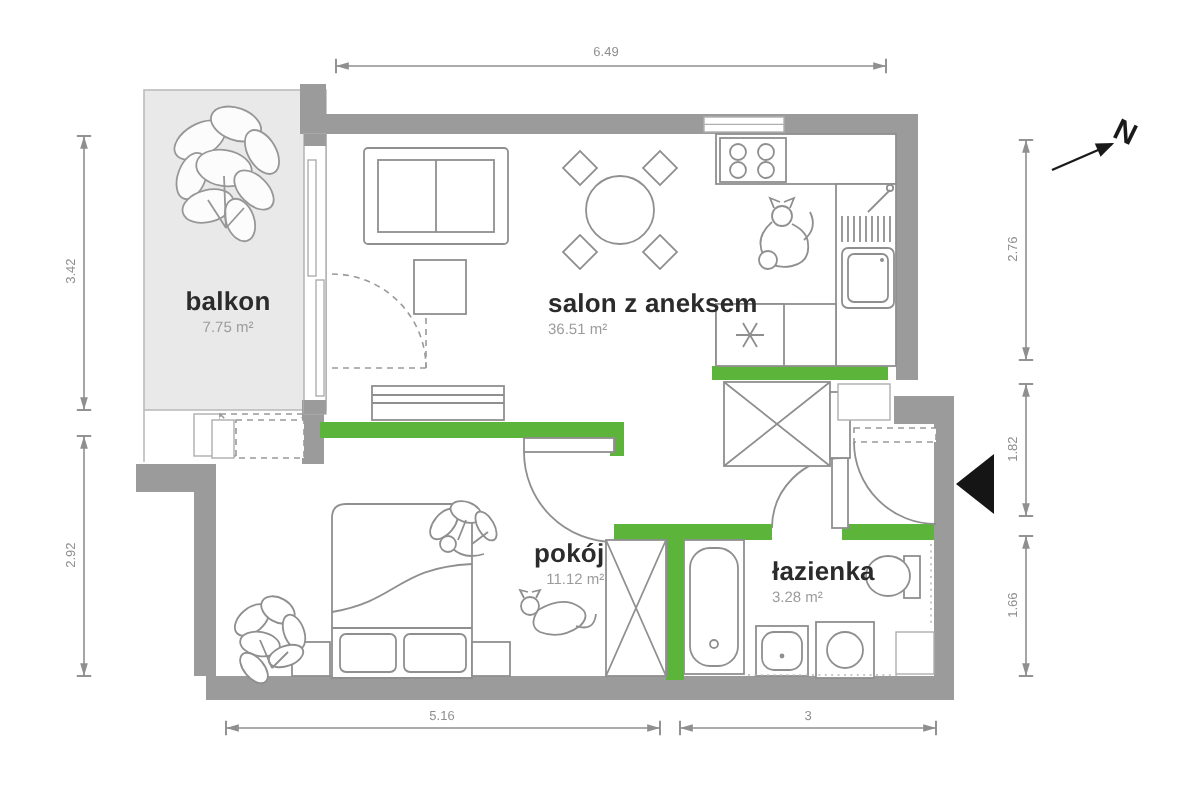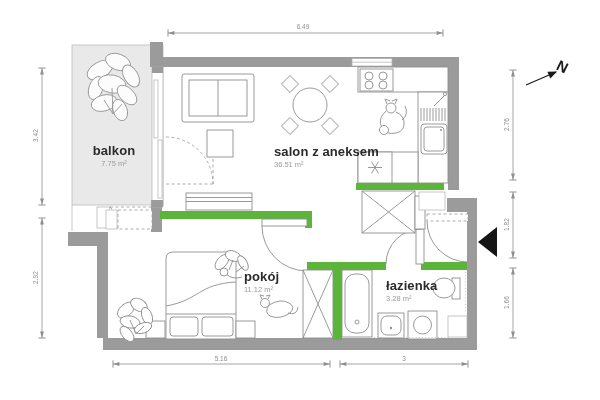--- a/index.html
+++ b/index.html
@@ -256,21 +256,21 @@
 </svg>
 
 <div class="room-label" style="left:79px;top:144px;width:70px;text-align:center;">
   <div class="room-name">balkon</div>
   <div class="room-area">7.75 m²</div>
 </div>
 <div class="room-label" style="left:274px;top:145px;">
   <div class="room-name">salon z aneksem</div>
   <div class="room-area">36.51 m²</div>
 </div>
-<div class="room-label" style="left:244px;top:270px;">
+<div class="room-label" style="left:267px;top:270px;text-align:right;">
   <div class="room-name">pokój</div>
   <div class="room-area">11.12 m²</div>
 </div>
 <div class="room-label" style="left:386px;top:279px;">
   <div class="room-name">łazienka</div>
   <div class="room-area">3.28 m²</div>
 </div>
 
 <div class="dim-label" style="left:283px;top:23px;">6.49</div>
 <div class="dim-label v" style="left:16px;top:132px;">3.42</div>

